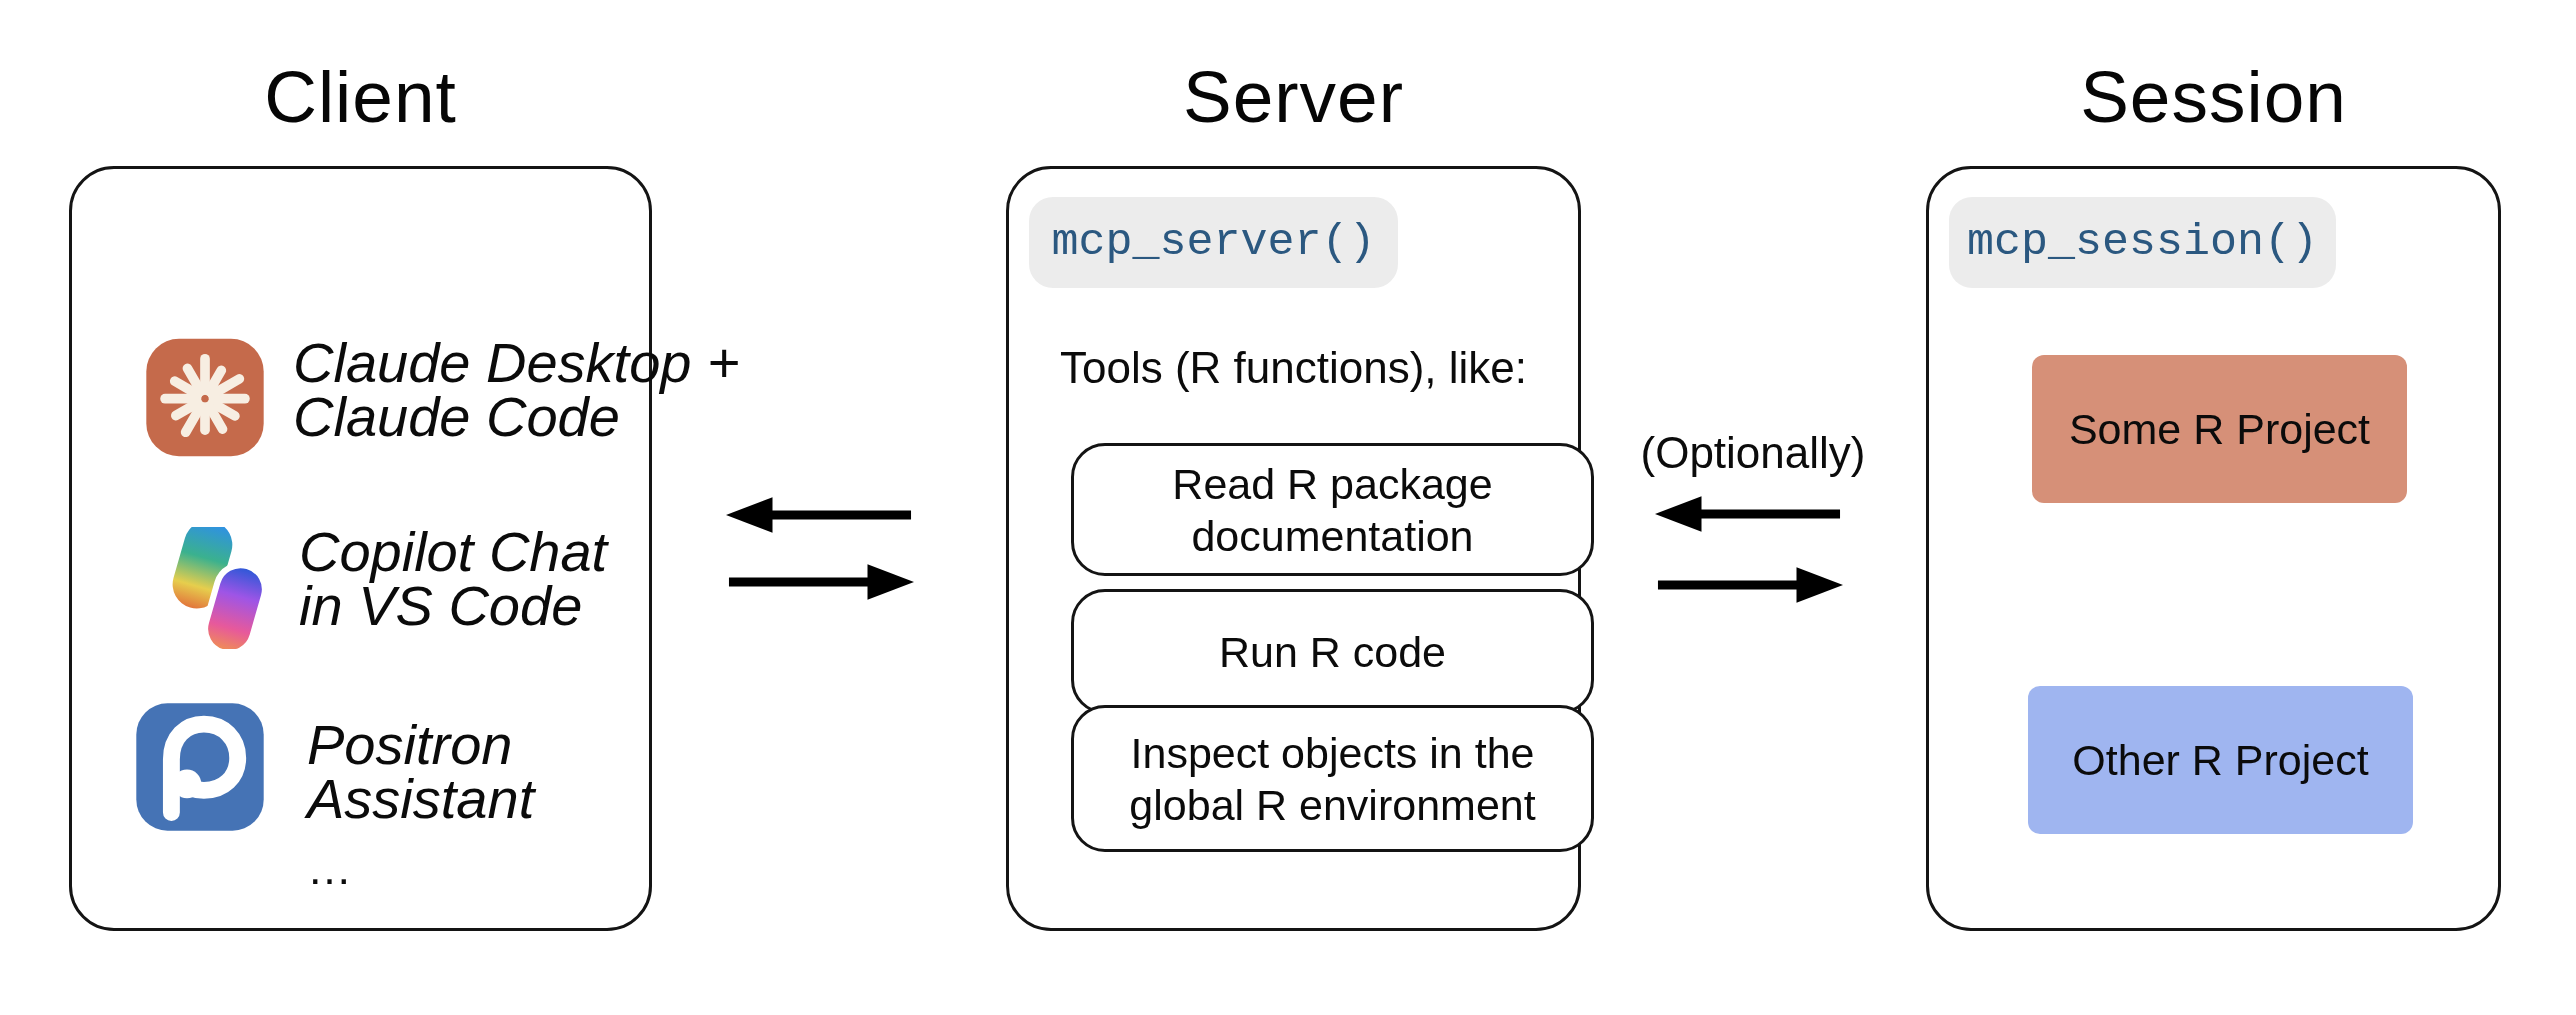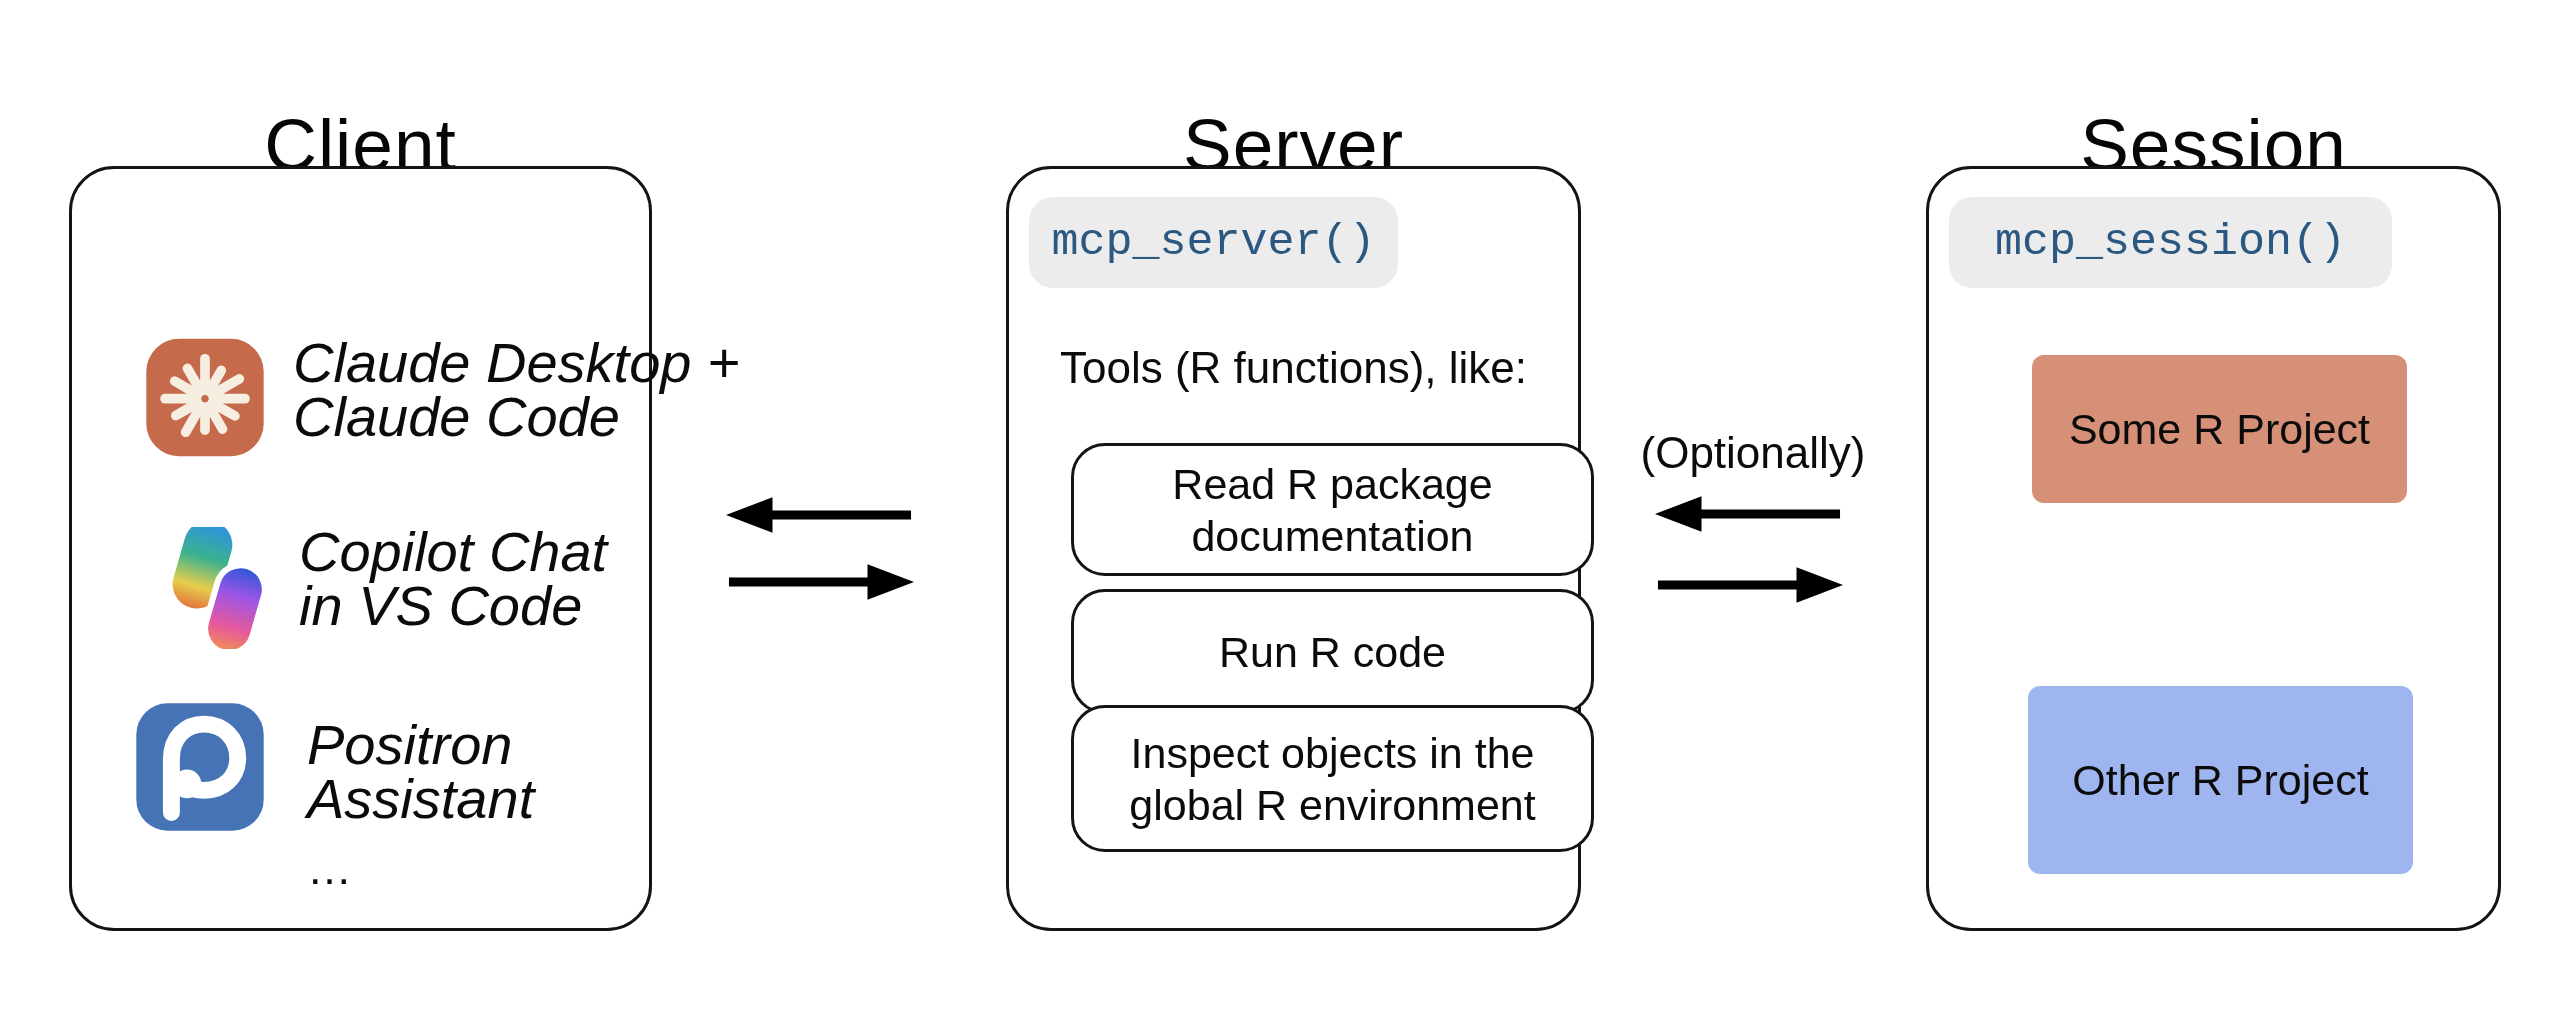--- a/index.html
+++ b/index.html
@@ -17,21 +17,20 @@
   }
   .col-title {
     position: absolute;
     top: 57px;
     font-size: 73px;
     line-height: 79px;
     text-align: center;
     color: #060606;
     letter-spacing: 1px;
     white-space: nowrap;
-    margin-top: 48px;
   }
   #title-client  { left: 69px;   width: 583px; }
   #title-server  { left: 1006px; width: 575px; }
   #title-session { left: 1926px; width: 575px; }
 
   .outer-box {
     position: absolute;
     top: 166px;
     height: 765px;
     background: #ffffff;
@@ -79,21 +78,21 @@
     display: flex;
     align-items: center;
     justify-content: center;
     font-family: "Liberation Mono", monospace;
     font-weight: normal;
     font-size: 45px;
     color: #2b5880;
     white-space: nowrap;
   }
   #server-badge  { width: 369px; }
-  #session-badge { width: 443px; border-radius: 23px; }
+  #session-badge { width: 387px; border-radius: 23px; }
 
   
   #tools-intro {
     position: absolute;
     left: 0;
     top: 174px;
     width: 100%;
     text-align: center;
     font-size: 44px;
     white-space: nowrap;
@@ -124,21 +123,21 @@
     position: absolute;
     border-radius: 12px;
     display: flex;
     align-items: center;
     justify-content: center;
     font-size: 43px;
     color: #0b0b0b;
     white-space: nowrap;
   }
   #project-0 { left: 103px; top: 186px; width: 375px; height: 148px; background: #d69078; }
-  #project-1 { left: 99px; top: 517px; width: 385px; height: 188px; background: #9fb5f0; }
+  #project-1 { left: 99px; top: 517px; width: 385px; height: 148px; background: #9fb5f0; }
 
   
   .arrow { position: absolute; width: 188px; height: 36px; }
   .arrow svg { display: block; }
   #arrow-cs-left  { left: 726px;  top: 497px; }
   #arrow-cs-right { left: 726px;  top: 564px; }
   #arrow-ss-left  { left: 1655px; top: 496px; }
   #arrow-ss-right { left: 1655px; top: 567px; }
 
   #optionally-label {

